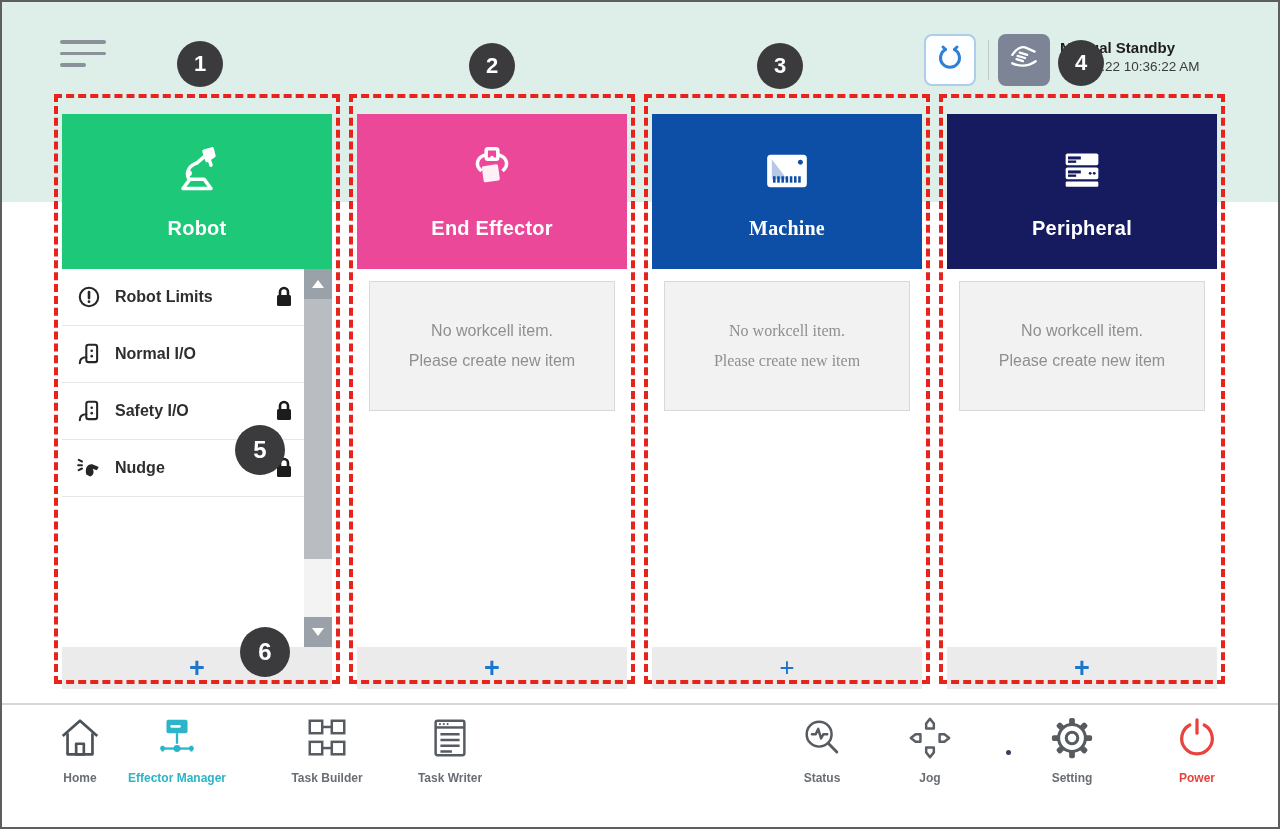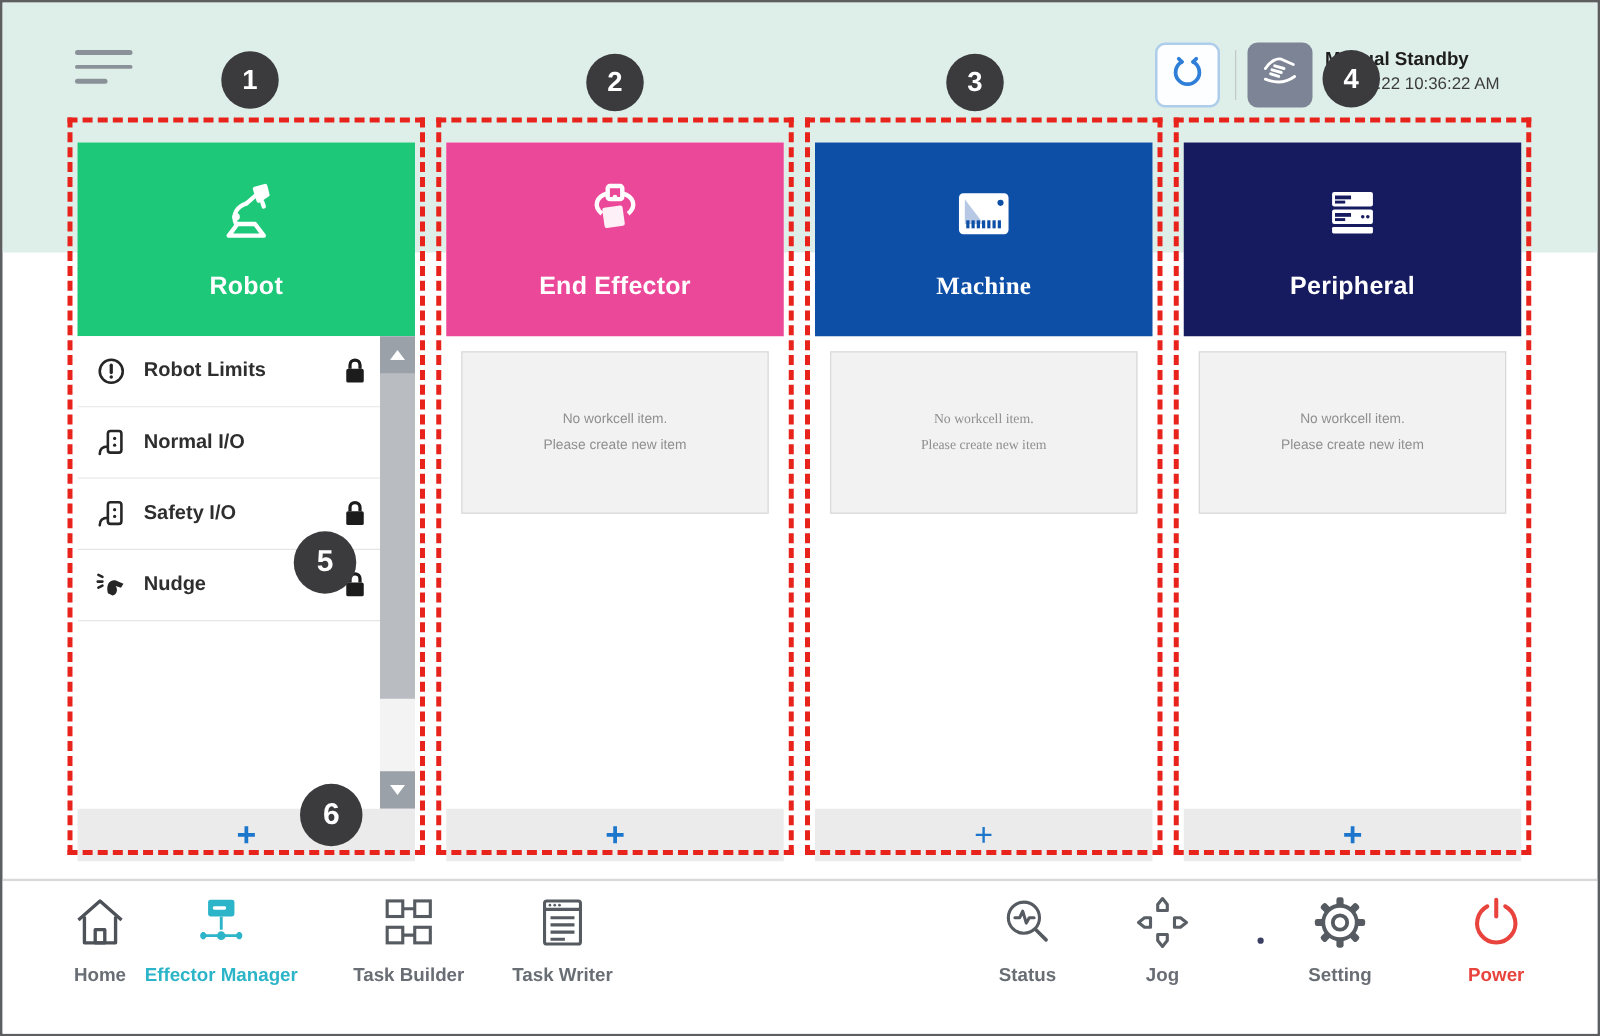--- a/index.html
+++ b/index.html
@@ -36,21 +36,21 @@
 
   
   .col { position:absolute; top:100px; width:270px; height:575px; background:#ffffff;margin-top:12px; }
   .col-header { height:155px; display:flex; flex-direction:column; align-items:center;
                 justify-content:center; gap:14px; cursor:pointer; }
   .col-title { color:#ffffff; font-size:20px; font-weight:bold; letter-spacing:.2px; }
 
   .empty-box { position:absolute; left:12px; right:12px; top:167px; height:130px;
                background:#f2f2f2; border:1px solid #d9d9d9;
                display:flex; flex-direction:column; align-items:center; justify-content:center; }
-  .empty-box div { font-size:11px; color:#8f8f8f; line-height:1.9; }
+  .empty-box div { font-size:16px; color:#8f8f8f; line-height:1.9; }
 
   .col-footer { position:absolute; left:0; right:0; bottom:0; height:42px; background:#ebebeb;
                 display:flex; align-items:center; justify-content:center; cursor:pointer; }
   .plus { color:#1b76cc; font-size:27px; font-weight:bold; line-height:1; }
 
   
   .list { position:absolute; left:0; top:155px; width:242px; height:378px; overflow:hidden; background:#fff; }
   .row { position:relative; height:57px; display:flex; align-items:center; padding-left:13px;
          border-bottom:1px solid #e6e6e6; cursor:pointer; background:#fff; }
   .row .ric { width:27px; height:27px; flex:0 0 27px; display:flex; align-items:center; justify-content:center; }
@@ -64,21 +64,21 @@
   .sbar .arrow.up { top:0; } .sbar .arrow.down { bottom:0; }
   .tri { width:0; height:0; border-left:6px solid transparent; border-right:6px solid transparent; }
   .tri-up { border-bottom:8px solid #ffffff; } .tri-down { border-top:8px solid #ffffff; }
   .thumb { position:absolute; left:0; top:30px; width:28px; height:260px; background:#b9bdc1; cursor:grab; }
 
   
   .nav-sep { position:absolute; left:0; right:0; top:701px; height:2px; background:#d8d8d8; }
   .nav { position:absolute; left:0; right:0; top:703px; bottom:0; background:#ffffff; }
   .nav-item { position:absolute; top:10px; width:150px; display:flex; flex-direction:column;
               align-items:center; gap:6px; cursor:pointer; }
-  .nav-label { font-size:15px; font-weight:bold; color:#696e75; white-space:nowrap; }
+  .nav-label { font-size:12px; font-weight:bold; color:#696e75; white-space:nowrap; }
   .nav-label.active { color:#2cb5c8; }
   .nav-label.power  { color:#e8433c; }
   .nav-dot { position:absolute; left:1004px; top:45px; width:5px; height:5px; border-radius:50%; background:#3a3f63; }
 </style>
 </head>
 <body>
 
 <div class="screen">
   <div class="mint-strip"></div>
 

